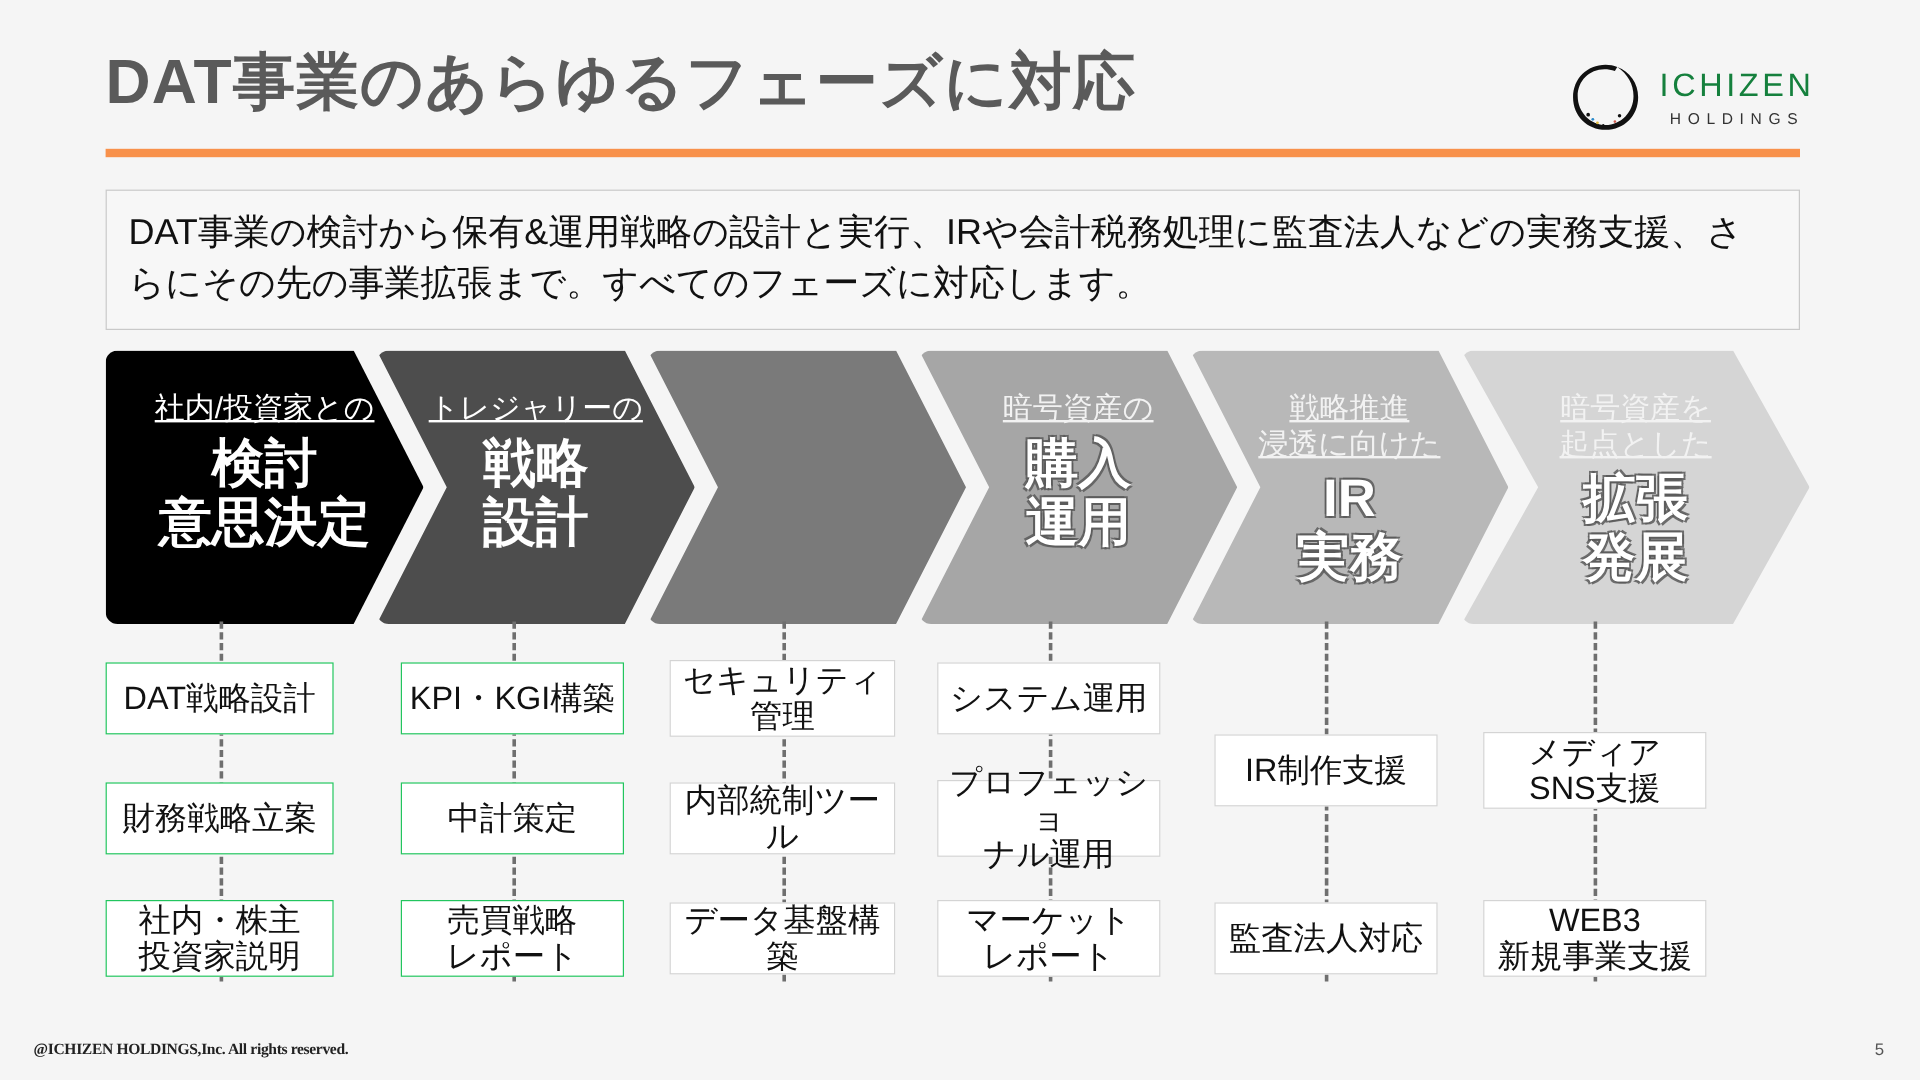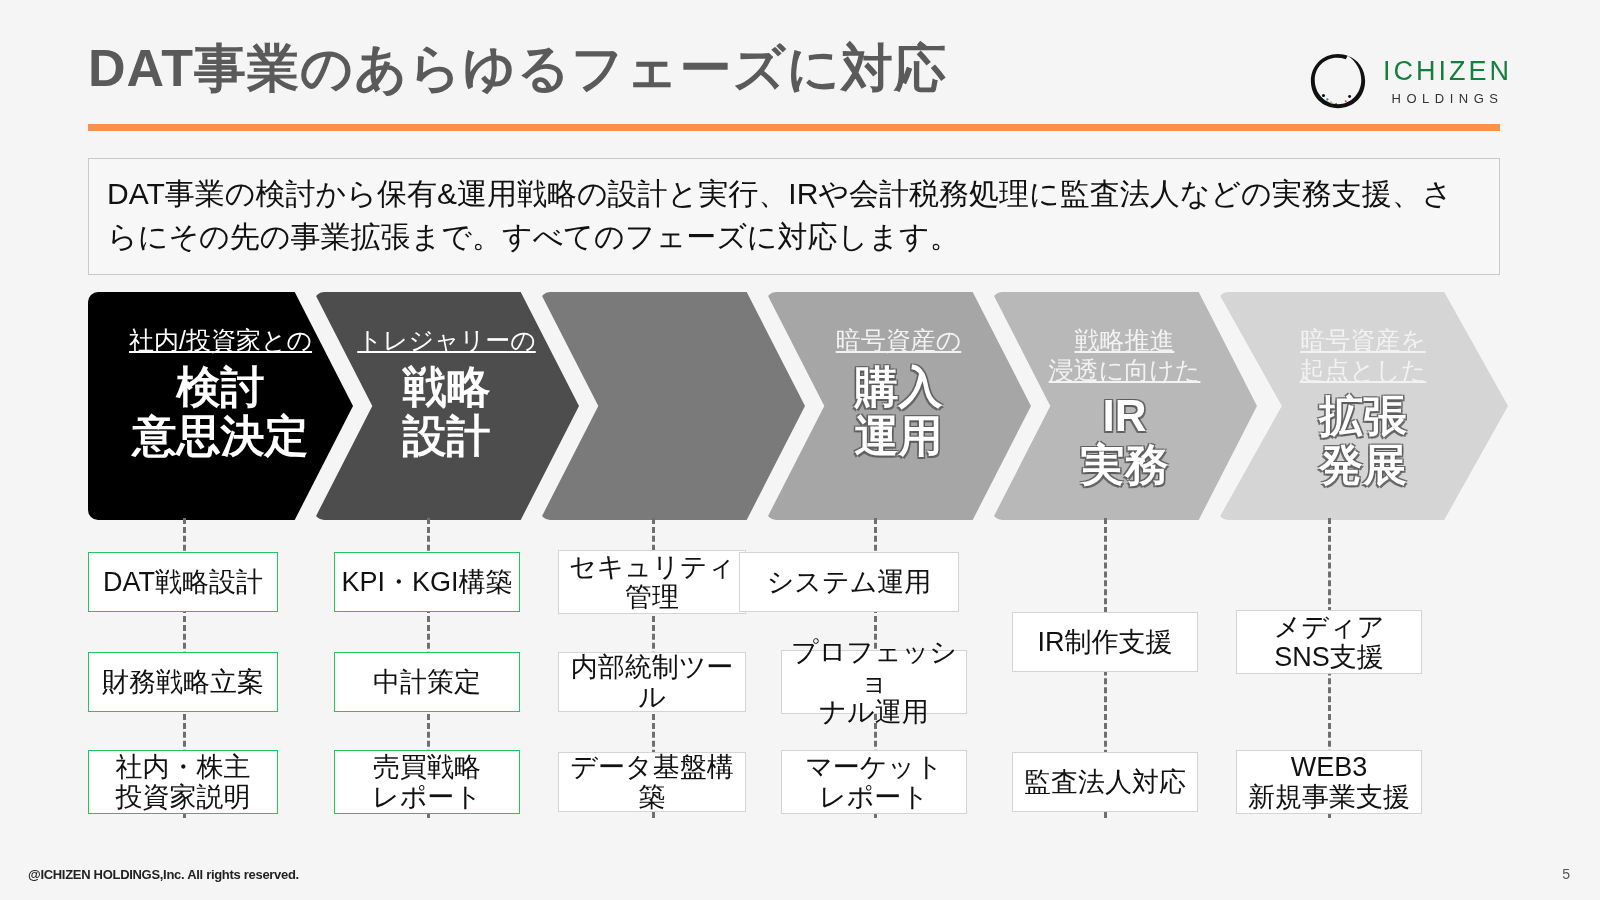--- a/index.html
+++ b/index.html
@@ -168,20 +168,21 @@
 
   
   #footer-copyright {
     position: absolute;
     left: 28px;
     bottom: 18px;
     font-size: 13px;
     color: #222;
     font-weight: bold;
     letter-spacing: -0.3px;
+    font-family: Liberation Serif, serif;
   }
   #footer-pageno {
     position: absolute;
     right: 30px;
     bottom: 18px;
     font-size: 14px;
     color: #555;
   }
 </style>
 </head>
@@ -272,21 +273,21 @@
       <div class="item-box strong-border" style="left: 334px; top: 552px; width: 186px; height: 60px;">KPI・KGI構築</div>
       <div class="item-box strong-border" style="left: 334px; top: 652px; width: 186px; height: 60px;">中計策定</div>
       <div class="item-box strong-border" style="left: 334px; top: 750px; width: 186px; height: 64px;">売買戦略
 レポート</div>
       <div class="connector" style="left: 652px; top: 518px; height: 300px;"></div>
       <div class="item-box" style="left: 558px; top: 550px; width: 188px; height: 64px;">セキュリティ
 管理</div>
       <div class="item-box" style="left: 558px; top: 652px; width: 188px; height: 60px;">内部統制ツール</div>
       <div class="item-box" style="left: 558px; top: 752px; width: 188px; height: 60px;">データ基盤構築</div>
       <div class="connector" style="left: 874px; top: 518px; height: 300px;"></div>
-      <div class="item-box" style="left: 739px; top: 552px; width: 220px; height: 60px;">システム運用</div>
+      <div class="item-box" style="left: 781px; top: 552px; width: 186px; height: 60px;">システム運用</div>
       <div class="item-box" style="left: 781px; top: 650px; width: 186px; height: 64px;">プロフェッショ
 ナル運用</div>
       <div class="item-box" style="left: 781px; top: 750px; width: 186px; height: 64px;">マーケット
 レポート</div>
       <div class="connector" style="left: 1104px; top: 518px; height: 300px;"></div>
       <div class="item-box" style="left: 1012px; top: 612px; width: 186px; height: 60px;">IR制作支援</div>
       <div class="item-box" style="left: 1012px; top: 752px; width: 186px; height: 60px;">監査法人対応</div>
       <div class="connector" style="left: 1328px; top: 518px; height: 300px;"></div>
       <div class="item-box" style="left: 1236px; top: 610px; width: 186px; height: 64px;">メディア
 SNS支援</div>

